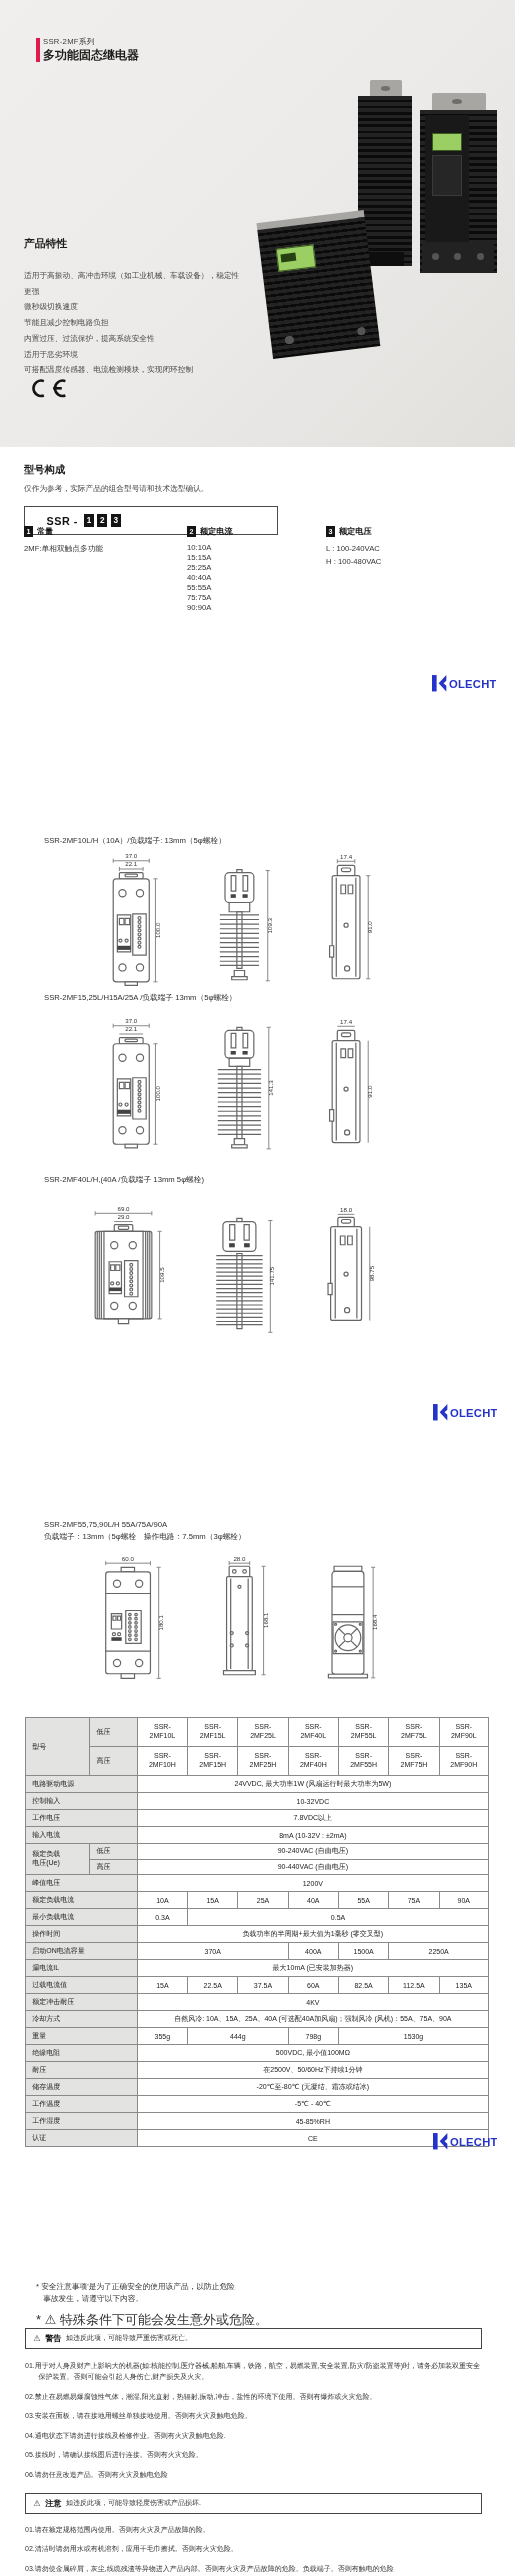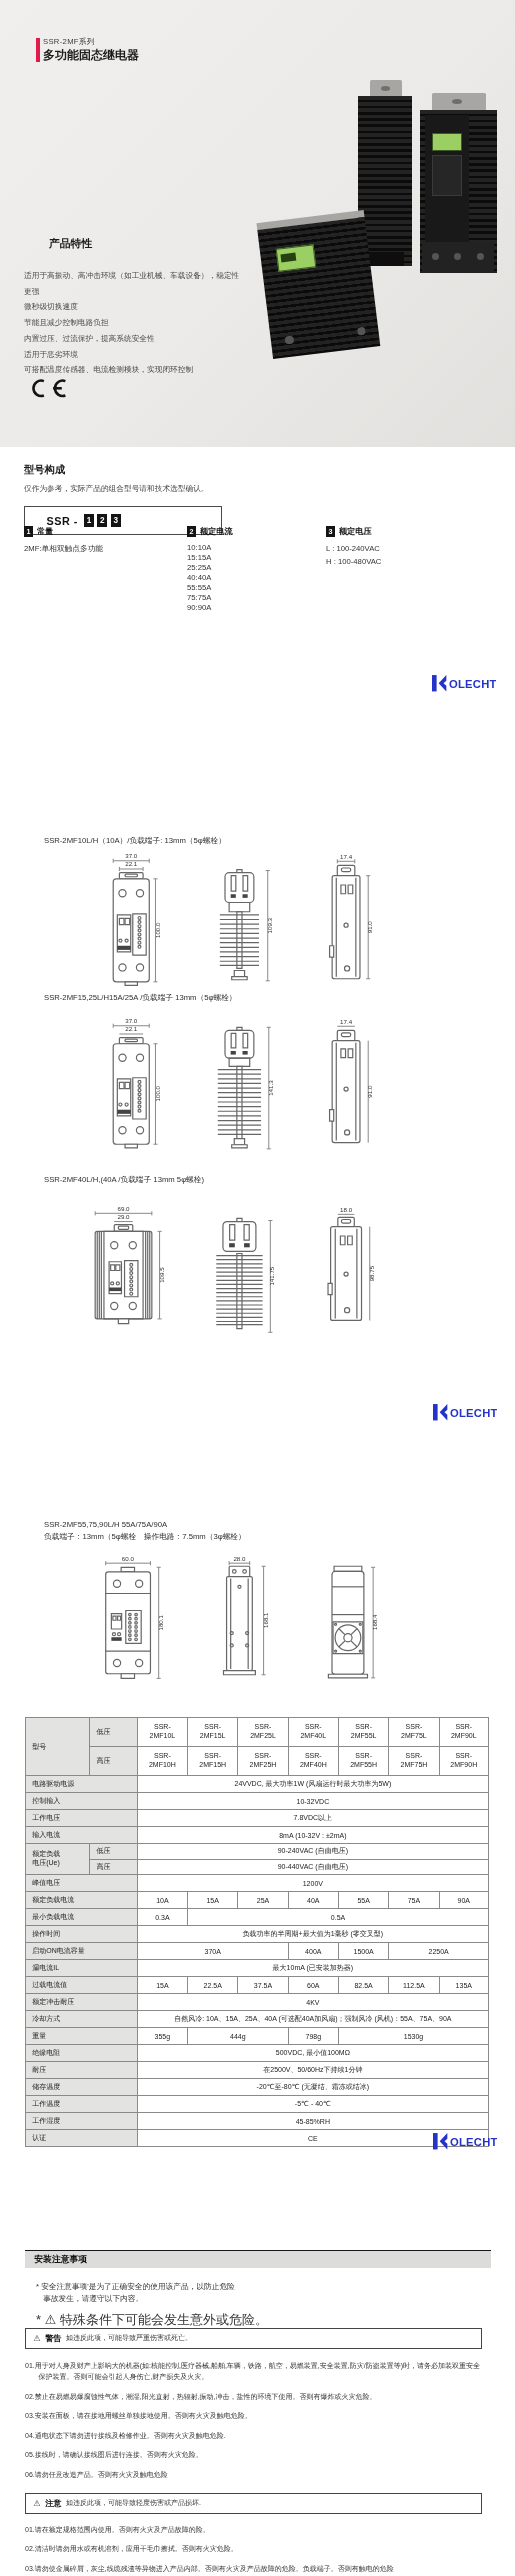--- a/index.html
+++ b/index.html
@@ -6,39 +6,39 @@
   #page{position:relative;width:515px;height:2913px;background:#ffffff;
         font-family:"Liberation Sans","DejaVu Sans",sans-serif;color:#333;overflow:hidden;}
   .abs{position:absolute;}
 
   
   .hero{left:0;top:0;width:515px;height:447px;
         background:linear-gradient(135deg,#f0efed 0%,#ebeae8 55%,#e2e0dd 100%);}
   .accent-bar{left:36px;top:38px;width:3.6px;height:24px;background:#e11a4e;}
   .series{left:43px;top:37px;font-size:7.7px;color:#3c3c3c;letter-spacing:0.3px;}
   .main-title{left:43px;top:47px;font-size:12px;font-weight:bold;color:#1d1d1d;}
-  .feat-title{left:24px;top:237px;font-size:10.8px;font-weight:bold;color:#1d1d1d;margin-left:25px;}
+  .feat-title{left:24px;top:237px;font-size:10.8px;font-weight:bold;color:#1d1d1d;}
   .feat-list{left:24px;top:268px;width:222px;font-size:7.7px;color:#4b4b4b;line-height:15.7px;}
   .ce{left:28px;top:378px;}
 
   
   .relay{position:absolute;background:#1a1a1a;}
   .fins{background:repeating-linear-gradient(180deg,#232323 0 3.6px,#0b0b0b 3.6px 6.2px);}
   .silver{background:#a7a6a2;}
   .screen{background:#9bcf63;border:0.5px solid #3d5a22;}
   .dot{position:absolute;border-radius:50%;background:#555;}
 
   
   .section-bar{left:25px;width:466px;height:17px;background:#dcdcda;border-top:1.5px solid #161616;}
   .section-bar span{display:inline-block;margin-left:9.3px;line-height:17px;font-size:8.8px;font-weight:bold;color:#111;}
   .plain-h{font-size:10.3px;font-weight:bold;color:#1b1b1b;text-align:right;}
   .note-text{font-size:7.7px;color:#444;}
 
   
-  .model-box{left:24px;top:506px;width:198px;height:29px;border:1px solid #4a4a4a;background:#fff;
+  .model-box{left:24px;top:506px;width:254px;height:29px;border:1px solid #4a4a4a;background:#fff;
              display:flex;align-items:center;padding-left:21.6px;box-sizing:border-box;}
   .model-box .pfx{font-size:10.8px;font-weight:bold;color:#111;margin-right:6.2px;letter-spacing:0.5px;}
   .digits{display:flex;gap:3.6px;}
   .digits div{width:9.8px;height:13.4px;background:#141414;color:#fff;font-weight:bold;font-size:8.2px;
               display:flex;align-items:center;justify-content:center;}
   .mc-head{display:flex;align-items:center;gap:4.1px;font-size:8.2px;font-weight:bold;color:#111;}
   .mc-head .bdg{width:8.8px;height:11.3px;background:#141414;color:#fff;font-size:7.2px;font-weight:bold;
                 display:flex;align-items:center;justify-content:center;}
   .mc-items{font-size:7.7px;color:#333;margin-top:6.2px;}
   .mc-items div{line-height:10px;}
@@ -703,23 +703,20 @@
         </tr>
   </tbody>
     </table>
 
   <svg class="abs kolecht" style="left:433px;top:2132px;" width="64" height="18.5" viewBox="0 0 125 36">
     <rect x="0" y="2" width="9" height="32" fill="#2433c8"></rect>
     <path d="M13 18 L28 2 L28 13 L22.5 18 L28 23 L28 34 Z" fill="#2433c8"></path>
     <text x="33" y="27">OLECHT</text>
   </svg>
 
-  <div class="abs section-bar" style="top:2250px;">
-    <span>安装注意事项</span>
-  </div>
 
   <div class="abs" style="left:36px;top:2281px;font-size:7.7px;color:#333;line-height:12px;">
     <div>* 安全注意事项'是为了正确安全的使用该产品，以防止危险</div>
     <div style="padding-left:7.2px;">事故发生，请遵守以下内容。</div>
   </div>
   <div class="abs" style="left:36px;top:2311px;font-size:13px;color:#333;">* ⚠ 特殊条件下可能会发生意外或危险。</div>
 
   <div class="abs warn-box" style="top:2328px;">
     <span class="ic">⚠</span>
     <span class="tt">警告</span>

